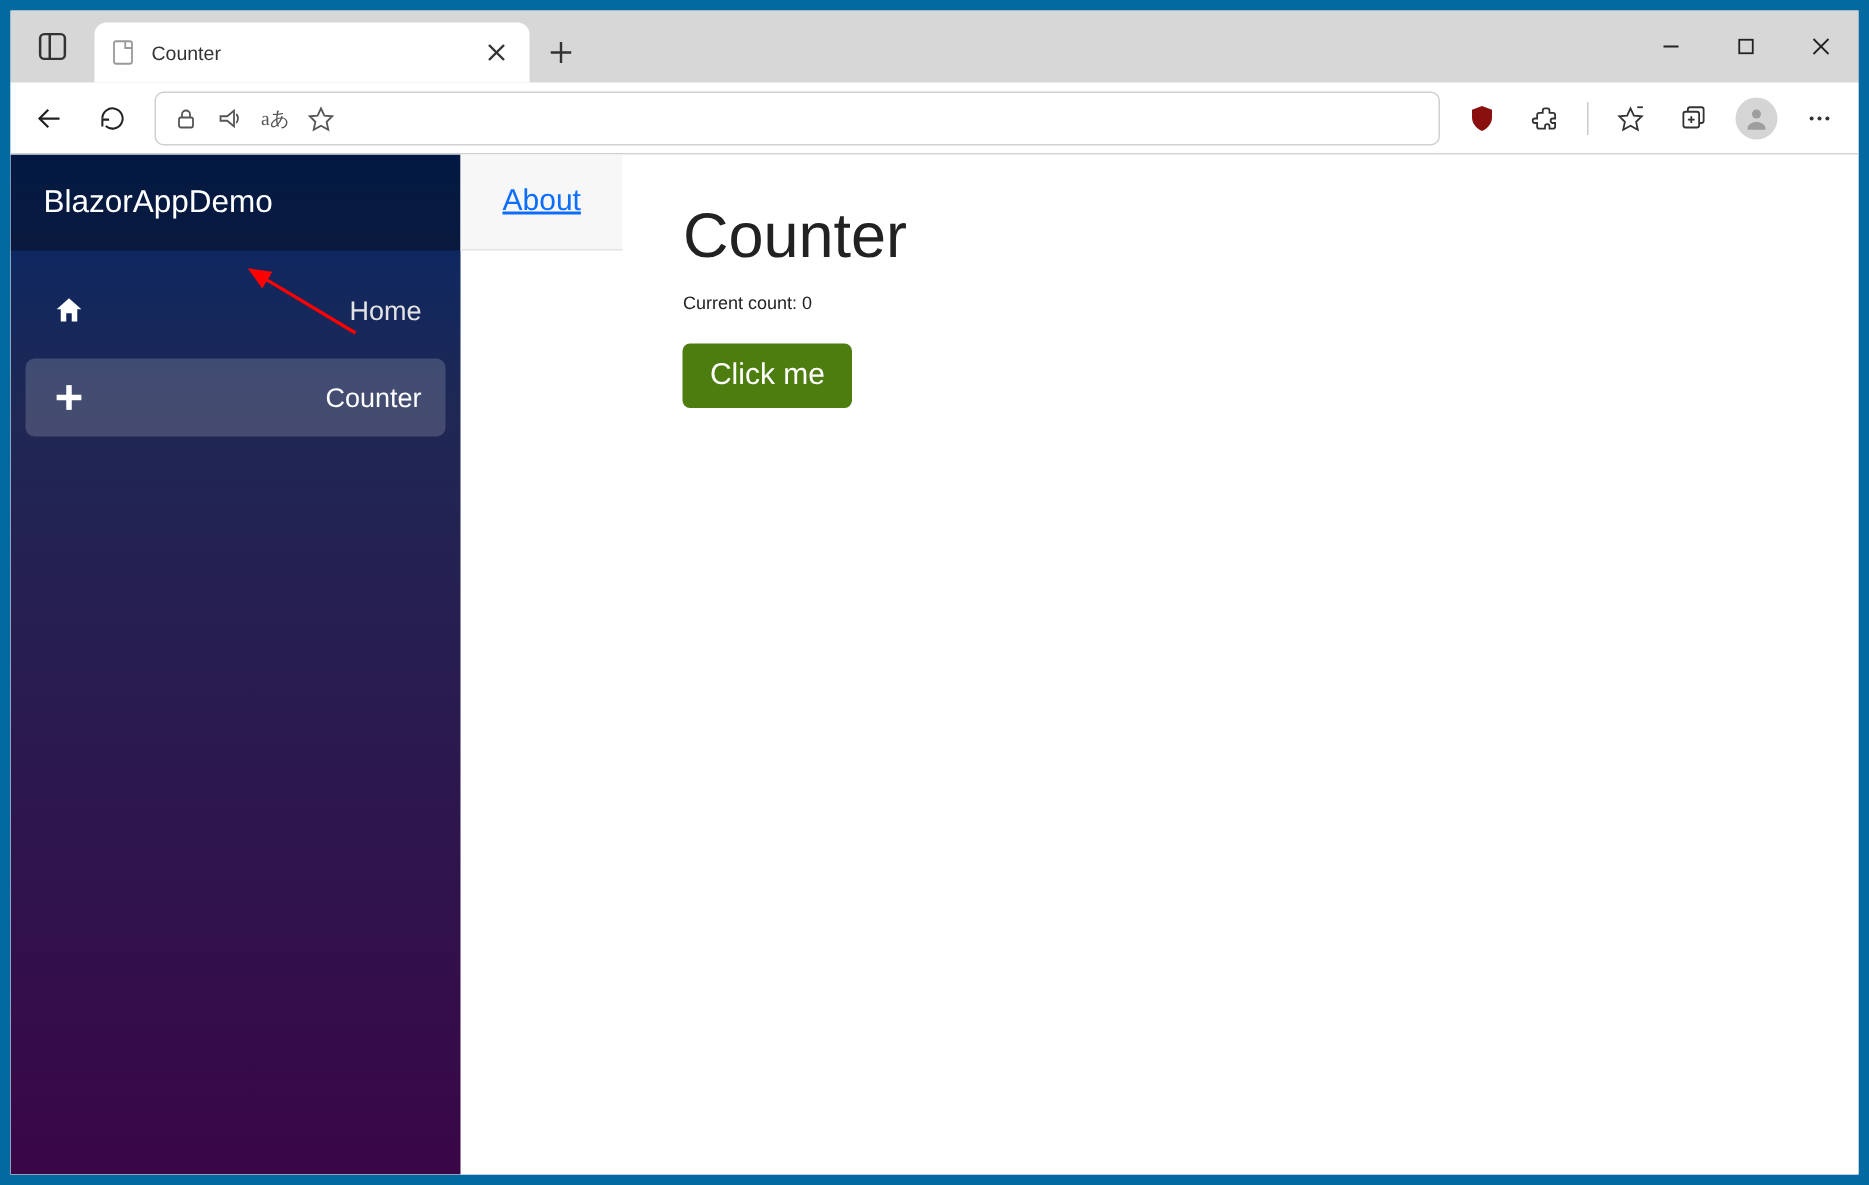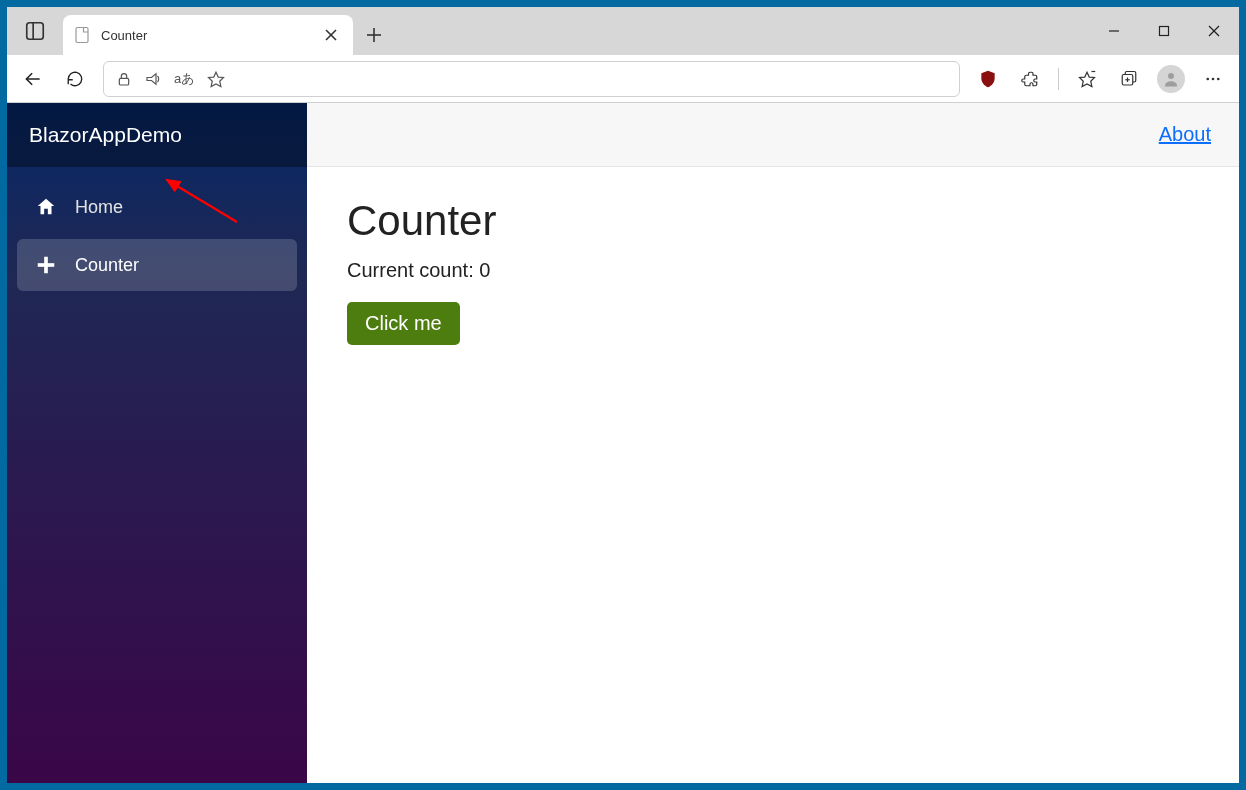--- a/index.html
+++ b/index.html
@@ -93,20 +93,21 @@
   }
   .addr-text {
     flex: 1; font-size: 17px; color: #9a9a9a;
     white-space: nowrap; overflow: hidden;
   }
   .addr-text .host-main { color: #222; }
   .addr-icons {
     display: flex; align-items: center; gap: 12px;
     color: #555;
     font-size: 14px;
+    font-family: Liberation Serif, serif;
   }
   .toolbar-separator {
     width: 1px; height: 22px; background: #ccc;
     margin: 0 6px;
   }
   .avatar {
     width: 28px; height: 28px; border-radius: 50%;
     background: #d5d5d5;
     display: flex; align-items: center; justify-content: center;
   }
@@ -131,26 +132,27 @@
   }
   .nav-list { padding: 14px 10px; display: flex; flex-direction: column; gap: 6px; }
   .nav-item {
     display: flex; align-items: center;
     height: 52px;
     border-radius: 6px;
     padding: 0 16px;
     font-size: 18px;
     color: #e3e3e3;
     position: relative;
+    justify-content: space-between;
   }
   .nav-item.active { background: rgba(255,255,255,0.17); color: #fff; }
   .nav-icon { width: 26px; height: 26px; margin-right: 16px; flex: none; display:flex; align-items:center; justify-content:center; }
 
   .main {
-    flex: 1; display: flex; flex-direction: column;
+    flex: 1; display: flex; flex-direction: row;
     position: relative;
   }
   .topbar {
     height: 64px;
     background: #f7f7f7;
     border-bottom: 1px solid #e5e5e5;
     display: flex; align-items: center; justify-content: flex-end;
     padding: 0 28px;
   }
   .about-link {
@@ -158,21 +160,21 @@
     color: #0d6efd; text-decoration: underline;
   }
   .content {
     padding: 30px 40px;
   }
   .content h1 {
     font-size: 42px; font-weight: 500; color: #222;
     margin-bottom: 14px;
   }
   .count-line {
-    font-size: 20px; color: #222;
+    font-size: 12px; color: #222;
     margin-bottom: 20px;
   }
   .click-btn {
     background: #4d7c0f;
     color: #fff;
     font-size: 20px;
     border: none;
     padding: 10px 18px;
     border-radius: 5px;
   }

